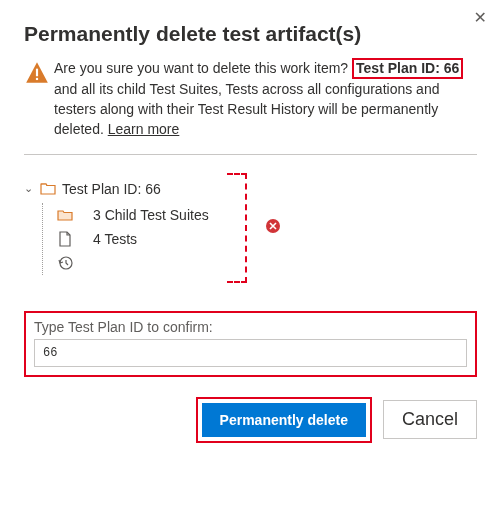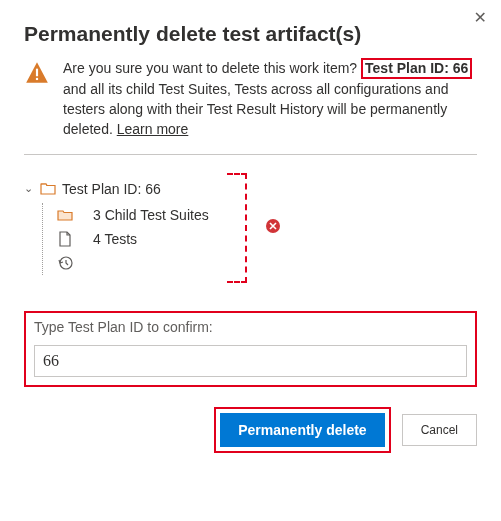--- a/index.html
+++ b/index.html
@@ -24,21 +24,21 @@
     line-height: 1;
   }
   h1.title {
     font-size: 21px;
     font-weight: 700;
     margin: 6px 0 12px 0;
     color: #323130;
   }
   .msg-row {
     display: flex;
-    gap: 13px;
+    gap: 4px;
     margin-bottom: 14px;
   }
   .warn-icon {
     flex: 0 0 auto;
     margin-top: 2px;
   }
   .msg {
     font-size: 14px;
     line-height: 1.45;
     color: #323130;
@@ -120,27 +120,26 @@
     padding: 6px 8px 8px 8px;
     margin-bottom: 20px;
   }
   .confirm-label {
     font-size: 14px;
     color: #605e5c;
     margin-bottom: 4px;
   }
   .confirm-input {
     width: 100%;
-    font-size: 16px;
+    font-size: 12px;
     padding: 6px 8px;
     border: 1px solid #c8c6c4;
     outline: none;
-    font-family: Liberation Serif, serif;
-    color: #323130;
-    margin-top: 6px;
+    font-family: Liberation Mono, monospace;
+    color: #323130;
   }
   .footer {
     display: flex;
     justify-content: flex-end;
     gap: 11px;
     align-items: center;
   }
   .btn-primary-wrap {
     border: 2px solid #e1001c;
     padding: 4px;
@@ -152,21 +151,21 @@
     font-size: 14px;
     font-weight: 600;
     padding: 9px 18px;
     cursor: pointer;
     font-family: inherit;
   }
   .btn-secondary {
     background: #fff;
     border: 1px solid #c8c6c4;
     color: #323130;
-    font-size: 12px;
+    font-size: 18px;
     padding: 8px 18px;
     cursor: pointer;
     font-family: inherit;
   }
 </style>
 </head>
 <body>
 
 <div class="close">✕</div>
 

